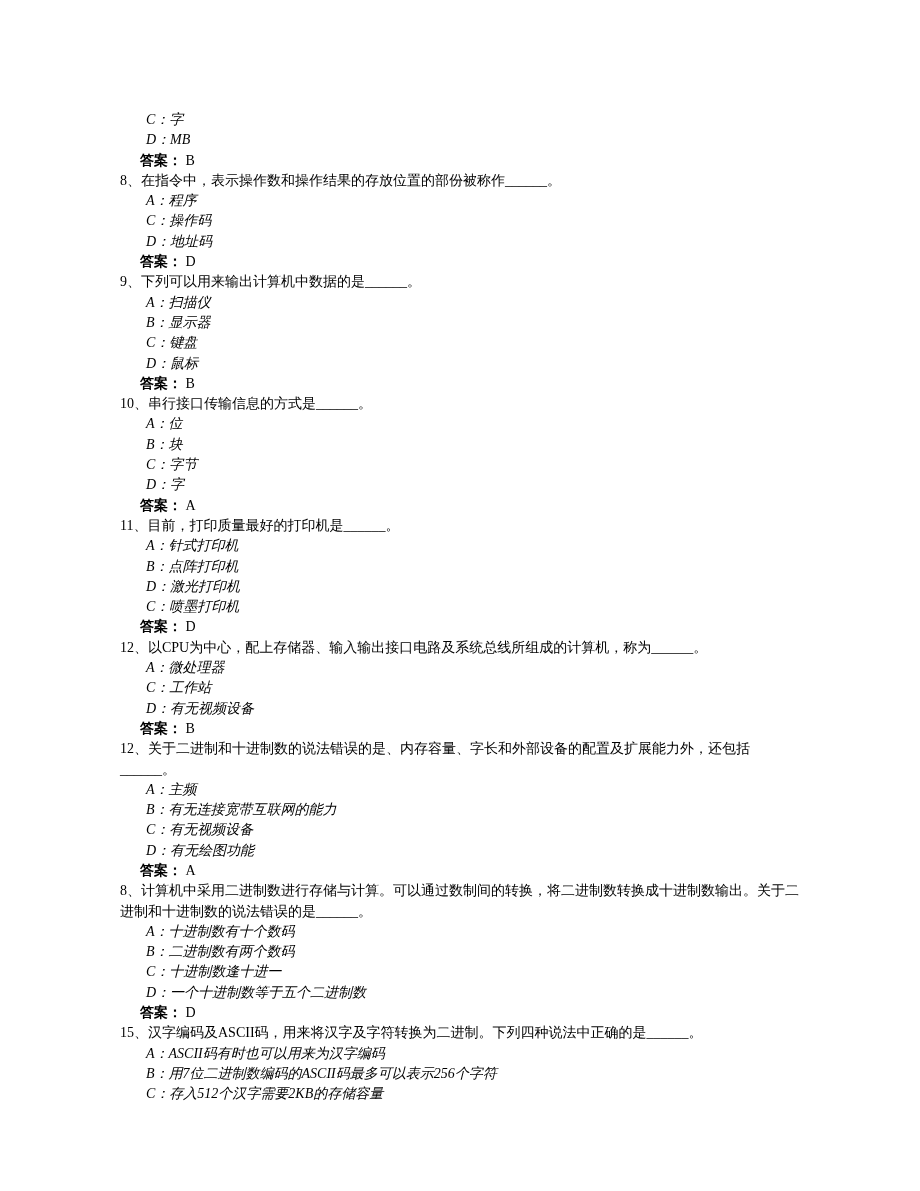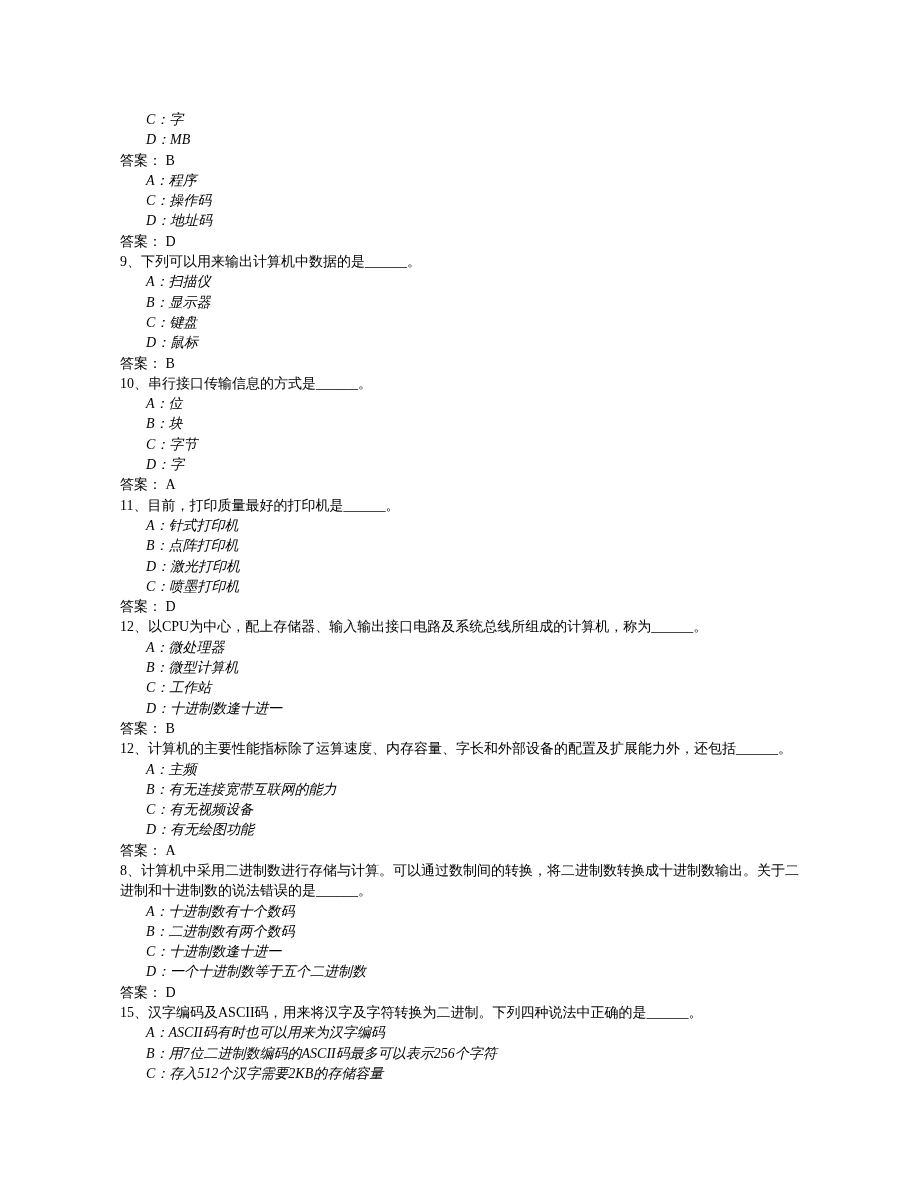--- a/index.html
+++ b/index.html
@@ -17,33 +17,35 @@
     padding-left: 26px;
     font-style: italic;
   }
   .q {
     padding-left: 0;
   }
   .ans {
     padding-left: 0;
   }
   .ans .lbl {
-    font-weight: normal;
+    font-weight: bold;
+    margin-left: 20px;
   }
   .ans .val {
     font-family: "SimSun", "宋体", serif;
   }
 </style>
 </head>
 <body>
 
 <div id="root">
     <div class="opt">C：字</div>
     <div class="opt">D：MB</div>
     <div class="ans"><span class="lbl">答案：</span><span class="val"> B</span></div>
+    <div class="q"><span>8、</span><span>在指令中，表示操作数和操作结果的存放位置的部份被称作</span><span>______</span><span>。</span></div>
     <div class="opt">A：程序</div>
     <div class="opt">C：操作码</div>
     <div class="opt">D：地址码</div>
     <div class="ans"><span class="lbl">答案：</span><span class="val"> D</span></div>
     <div class="q"><span>9、</span><span>下列可以用来输出计算机中数据的是</span><span>______</span><span>。</span></div>
     <div class="opt">A：扫描仪</div>
     <div class="opt">B：显示器</div>
     <div class="opt">C：键盘</div>
     <div class="opt">D：鼠标</div>
     <div class="ans"><span class="lbl">答案：</span><span class="val"> B</span></div>
@@ -54,25 +56,24 @@
     <div class="opt">D：字</div>
     <div class="ans"><span class="lbl">答案：</span><span class="val"> A</span></div>
     <div class="q"><span>11、</span><span>目前，打印质量最好的打印机是</span><span>______</span><span>。</span></div>
     <div class="opt">A：针式打印机</div>
     <div class="opt">B：点阵打印机</div>
     <div class="opt">D：激光打印机</div>
     <div class="opt">C：喷墨打印机</div>
     <div class="ans"><span class="lbl">答案：</span><span class="val"> D</span></div>
     <div class="q"><span>12、</span><span>以CPU为中心，配上存储器、输入输出接口电路及系统总线所组成的计算机，称为</span><span>______</span><span>。</span></div>
     <div class="opt">A：微处理器</div>
-    <div class="opt">B：微型计算机</div>
     <div class="opt">C：工作站</div>
-    <div class="opt">D：十进制数逢十进一</div>
+    <div class="opt">D：有无视频设备</div>
     <div class="ans"><span class="lbl">答案：</span><span class="val"> B</span></div>
-    <div class="q"><span>12、</span><span>计算机的主要性能指标除了运算速度、内存容量、字长和外部设备的配置及扩展能力外，还包括</span><span>______</span><span>。</span></div>
+    <div class="q"><span>12、</span><span>关于二进制和十进制数的说法错误的是、内存容量、字长和外部设备的配置及扩展能力外，还包括</span><span>______</span><span>。</span></div>
     <div class="opt">A：主频</div>
     <div class="opt">B：有无连接宽带互联网的能力</div>
     <div class="opt">C：有无视频设备</div>
     <div class="opt">D：有无绘图功能</div>
     <div class="ans"><span class="lbl">答案：</span><span class="val"> A</span></div>
     <div class="q"><span>8、</span><span>计算机中采用二进制数进行存储与计算。可以通过数制间的转换，将二进制数转换成十进制数输出。关于二进制和十进制数的说法错误的是</span><span>______</span><span>。</span></div>
     <div class="opt">A：十进制数有十个数码</div>
     <div class="opt">B：二进制数有两个数码</div>
     <div class="opt">C：十进制数逢十进一</div>
     <div class="opt">D：一个十进制数等于五个二进制数</div>

